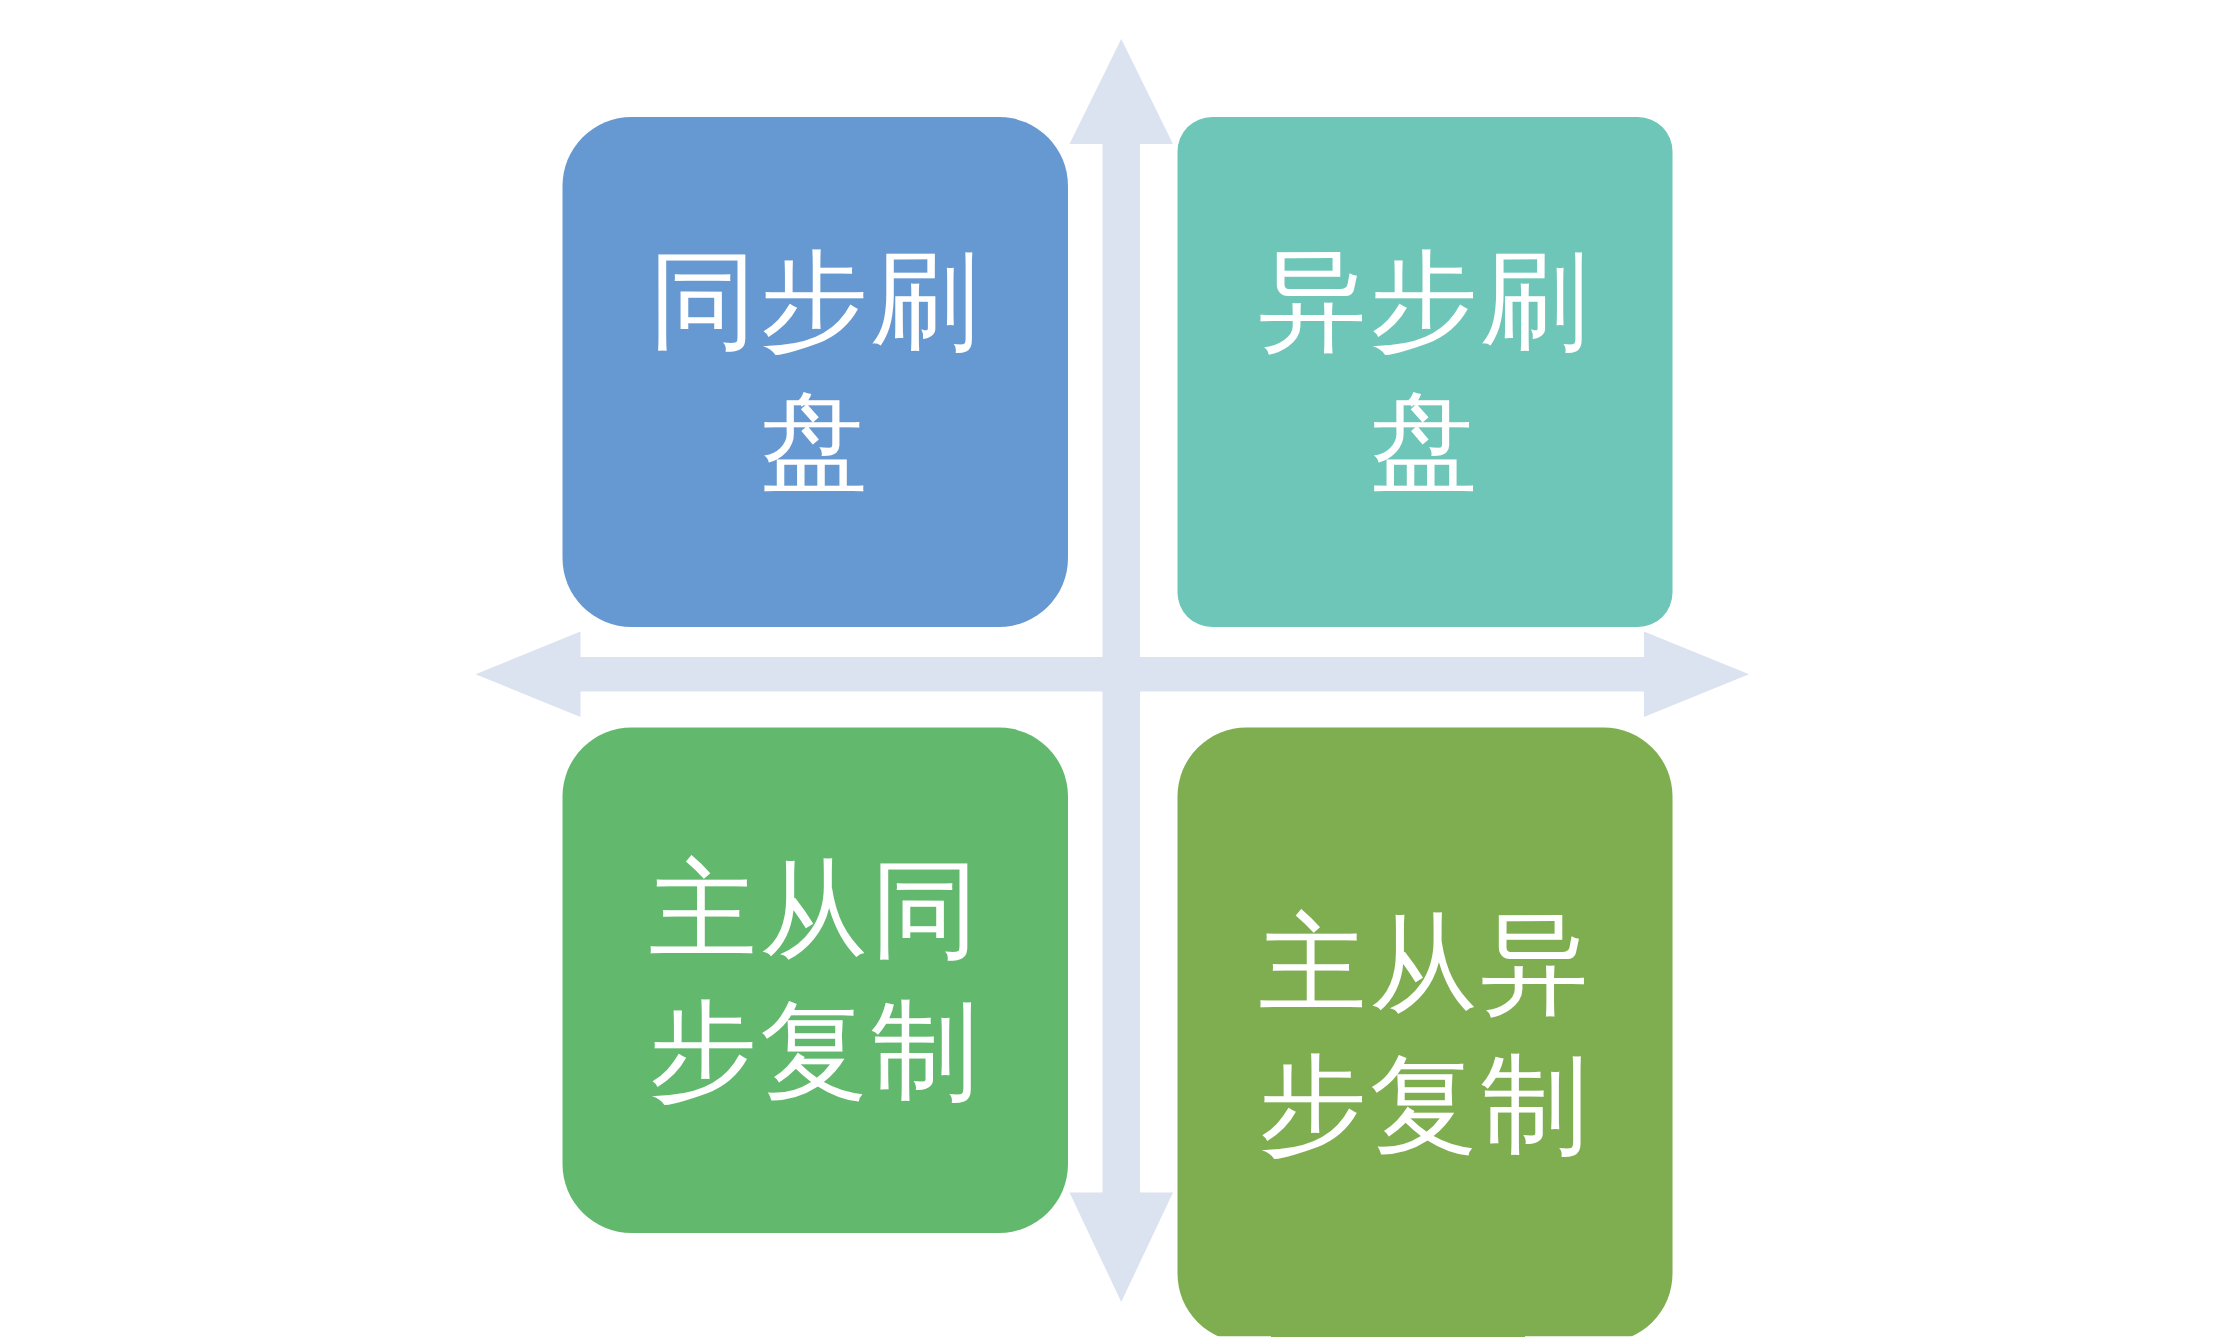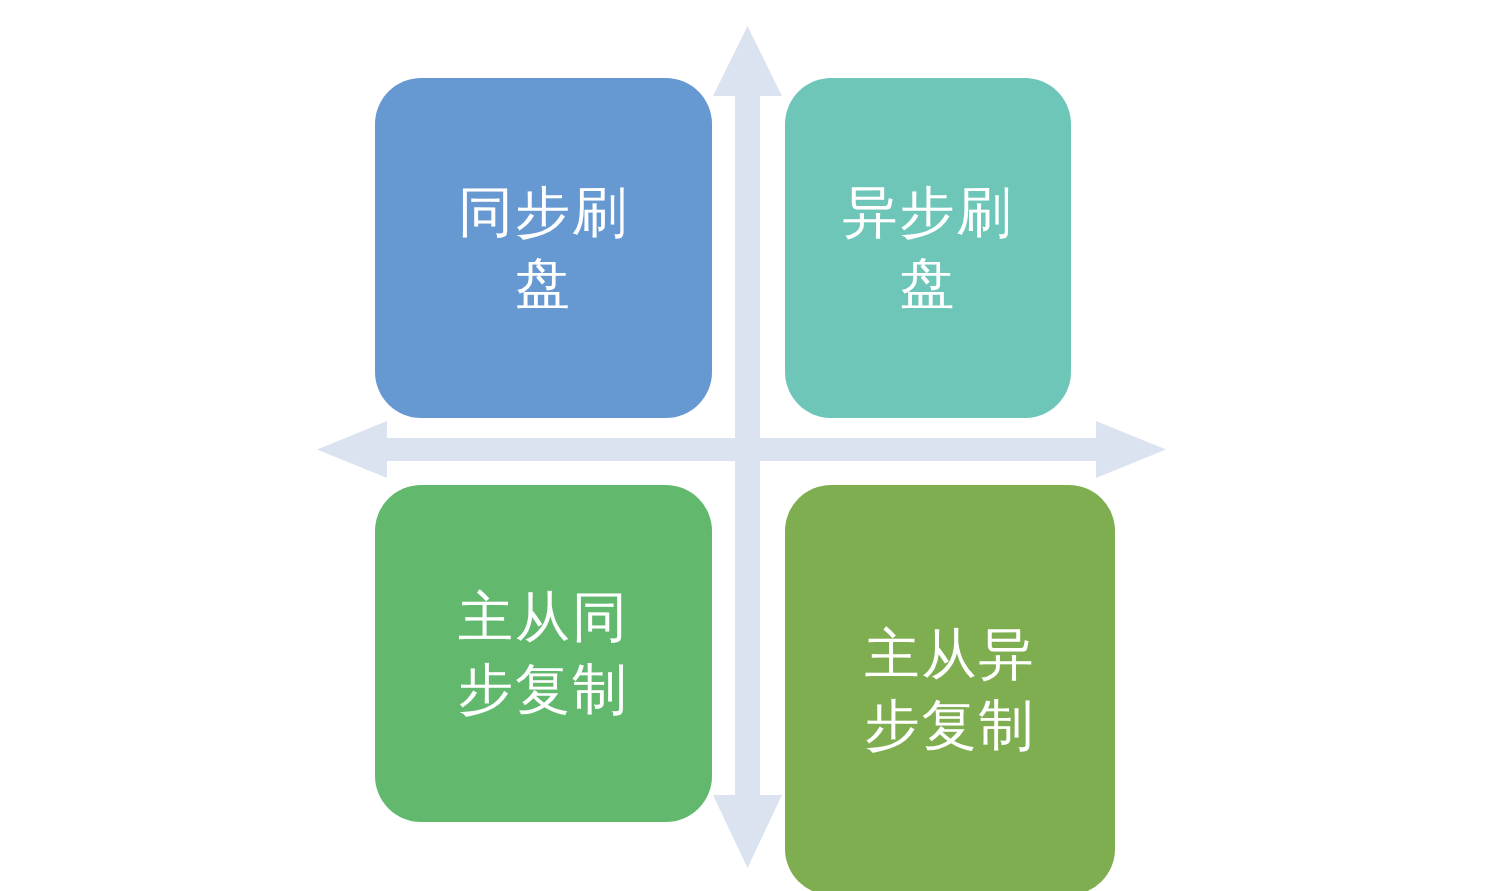--- a/index.html
+++ b/index.html
@@ -36,34 +36,34 @@
     box-sizing: border-box;
     border-radius: 46px;
     display: flex;
     align-items: center;
     justify-content: center;
     text-align: center;
   }
 
   .quad-label {
     color: #ffffff;
-    font-size: 55px;
+    font-size: 72px;
     line-height: 1.30;
     letter-spacing: 2px;
     font-weight: 400;
     width: 3.35em;
     word-break: break-all;
     white-space: normal;
     text-align: center;
     font-family: "DejaVu Sans", "Liberation Sans", sans-serif;
   }
 
   
   #quad-top-left     { left: 375px; top: 78px;  width: 337px; height: 340px; }
-  #quad-top-right    { left: 785px; top: 78px;  width: 286px; height: 340px; }
+  #quad-top-right    { left: 785px; top: 78px;  width: 330px; height: 340px; border-radius: 23px; }
   #quad-bottom-left  { left: 375px; top: 485px; width: 337px; height: 337px; }
   #quad-bottom-right { left: 785px; top: 485px; width: 330px; height: 410px; }
 </style>
 </head>
 <body>
 
 <div id="canvas" style="background: rgb(255, 255, 255);">
 
   <svg class="axes-layer" viewBox="0 0 1492 891" width="1492" height="891" xmlns="http://www.w3.org/2000/svg" aria-hidden="true">
 

